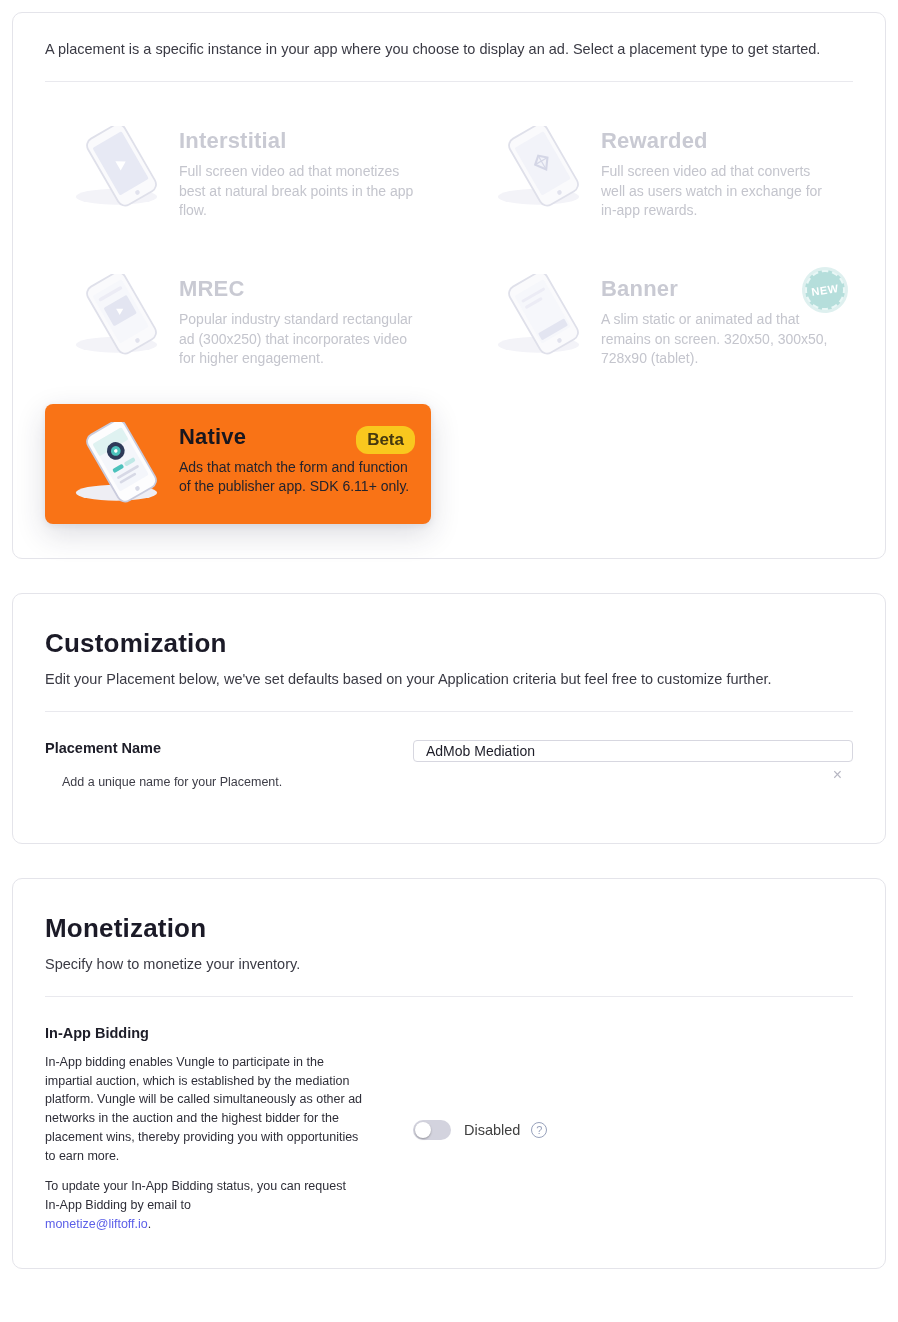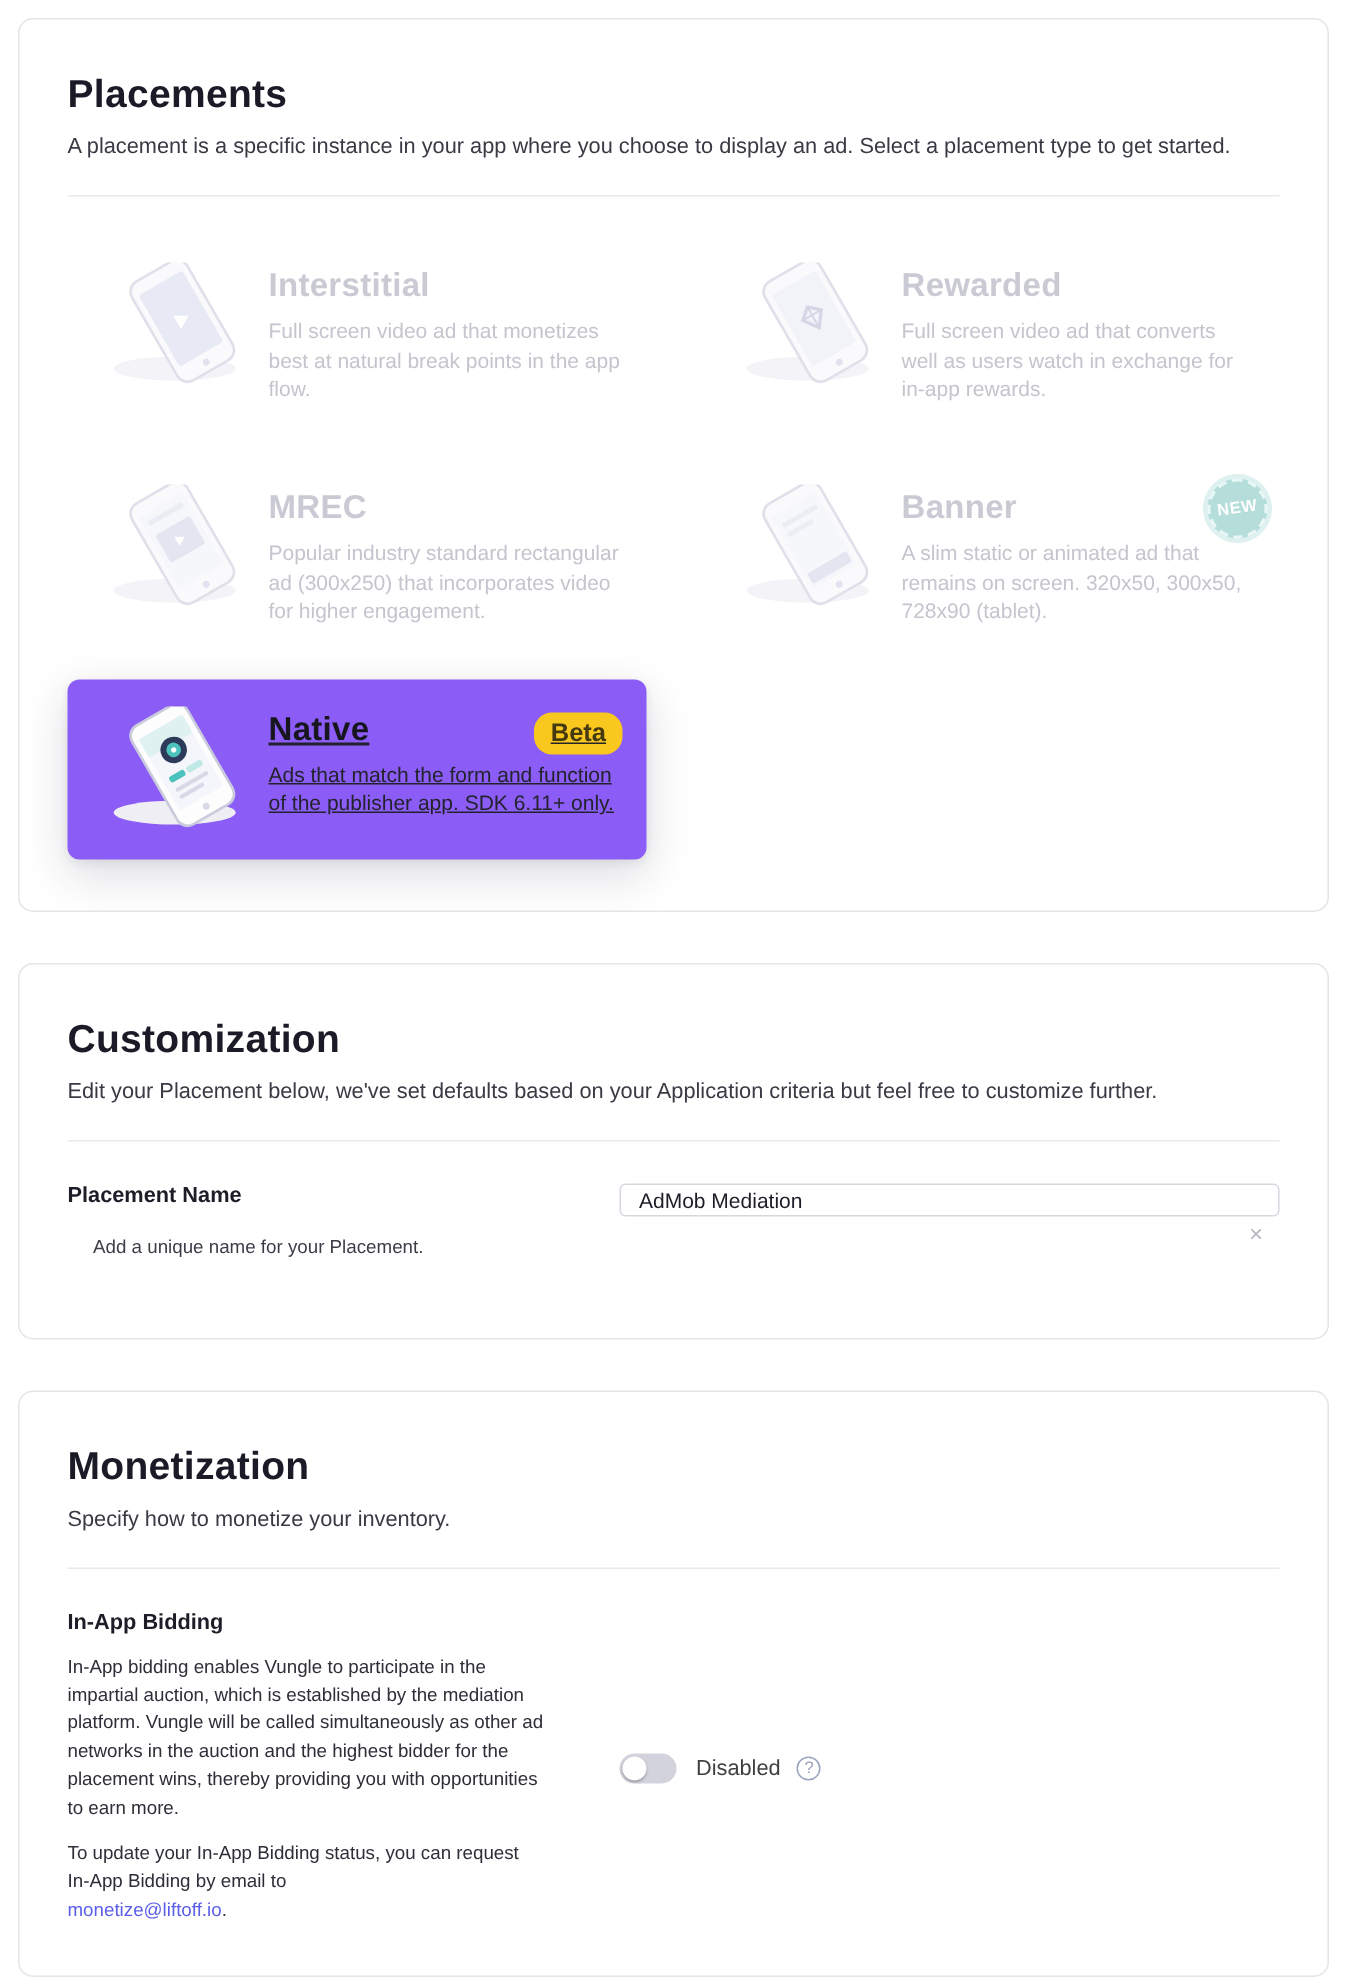--- a/index.html
+++ b/index.html
@@ -29,23 +29,22 @@
     display:flex; gap:4px; align-items:flex-start;
     padding:18px 16px 18px 20px; position:relative; cursor:pointer;
   }
   .phone-svg { width:110px; height:84px; flex:0 0 110px; }
   .tile-body { flex:1; min-width:0; }
   .tile-title-row { display:flex; align-items:center; justify-content:space-between; }
   .tile-title { font-size:22px; font-weight:800; color:#c9cad3; margin:2px 0 8px 0; letter-spacing:.2px; }
   .tile-desc { font-size:14px; line-height:1.38; color:#c4c5cd; margin:0; max-width:258px; }
 
   .tile.selected {
-    background:#8b5cf6; border-radius:8px;
+    background:#f97316; border-radius:8px;
     box-shadow:0 10px 30px rgba(35,35,70,.16), 0 2px 6px rgba(35,35,70,.08);
-    text-decoration:underline;
   }
   .tile.selected .tile-title { color:#17161f; }
   .tile.selected .tile-desc { color:#23232d; }
 
   .beta-badge {
     background:#f9c81e; color:#45390f; font-size:17px; font-weight:bold;
     padding:4px 11px; border-radius:12px; margin-left:8px; white-space:nowrap;
   }
   .new-badge {
     position:absolute; right:8px; top:14px;
@@ -90,21 +89,20 @@
     width:16px; height:16px; border-radius:50%; border:1px solid #98a2bc;
     color:#98a2bc; font-size:11px; display:flex; align-items:center; justify-content:center;
     cursor:pointer; margin-left:-2px;
   }
   .link { color:#5b5fe8; text-decoration:none; cursor:pointer; }
 </style>
 </head>
 <body>
 
 <section class="card">
-  <h1 class="card-title">Placements</h1>
   <p class="card-sub">A placement is a specific instance in your app where you choose to display an ad. Select a placement type to get started.</p>
   <hr class="divider">
 
   <div class="tiles">
 
     <div class="tile">
       <svg class="phone-svg" viewBox="0 0 120 95">
         <ellipse cx="56" cy="80" rx="46" ry="9" fill="#f3f3f8"></ellipse>
         <g transform="rotate(-30 60 45)">
           <rect x="38" y="2" width="48" height="86" rx="9" fill="#fafafc" stroke="#dfe0ea" stroke-width="2"></rect>

